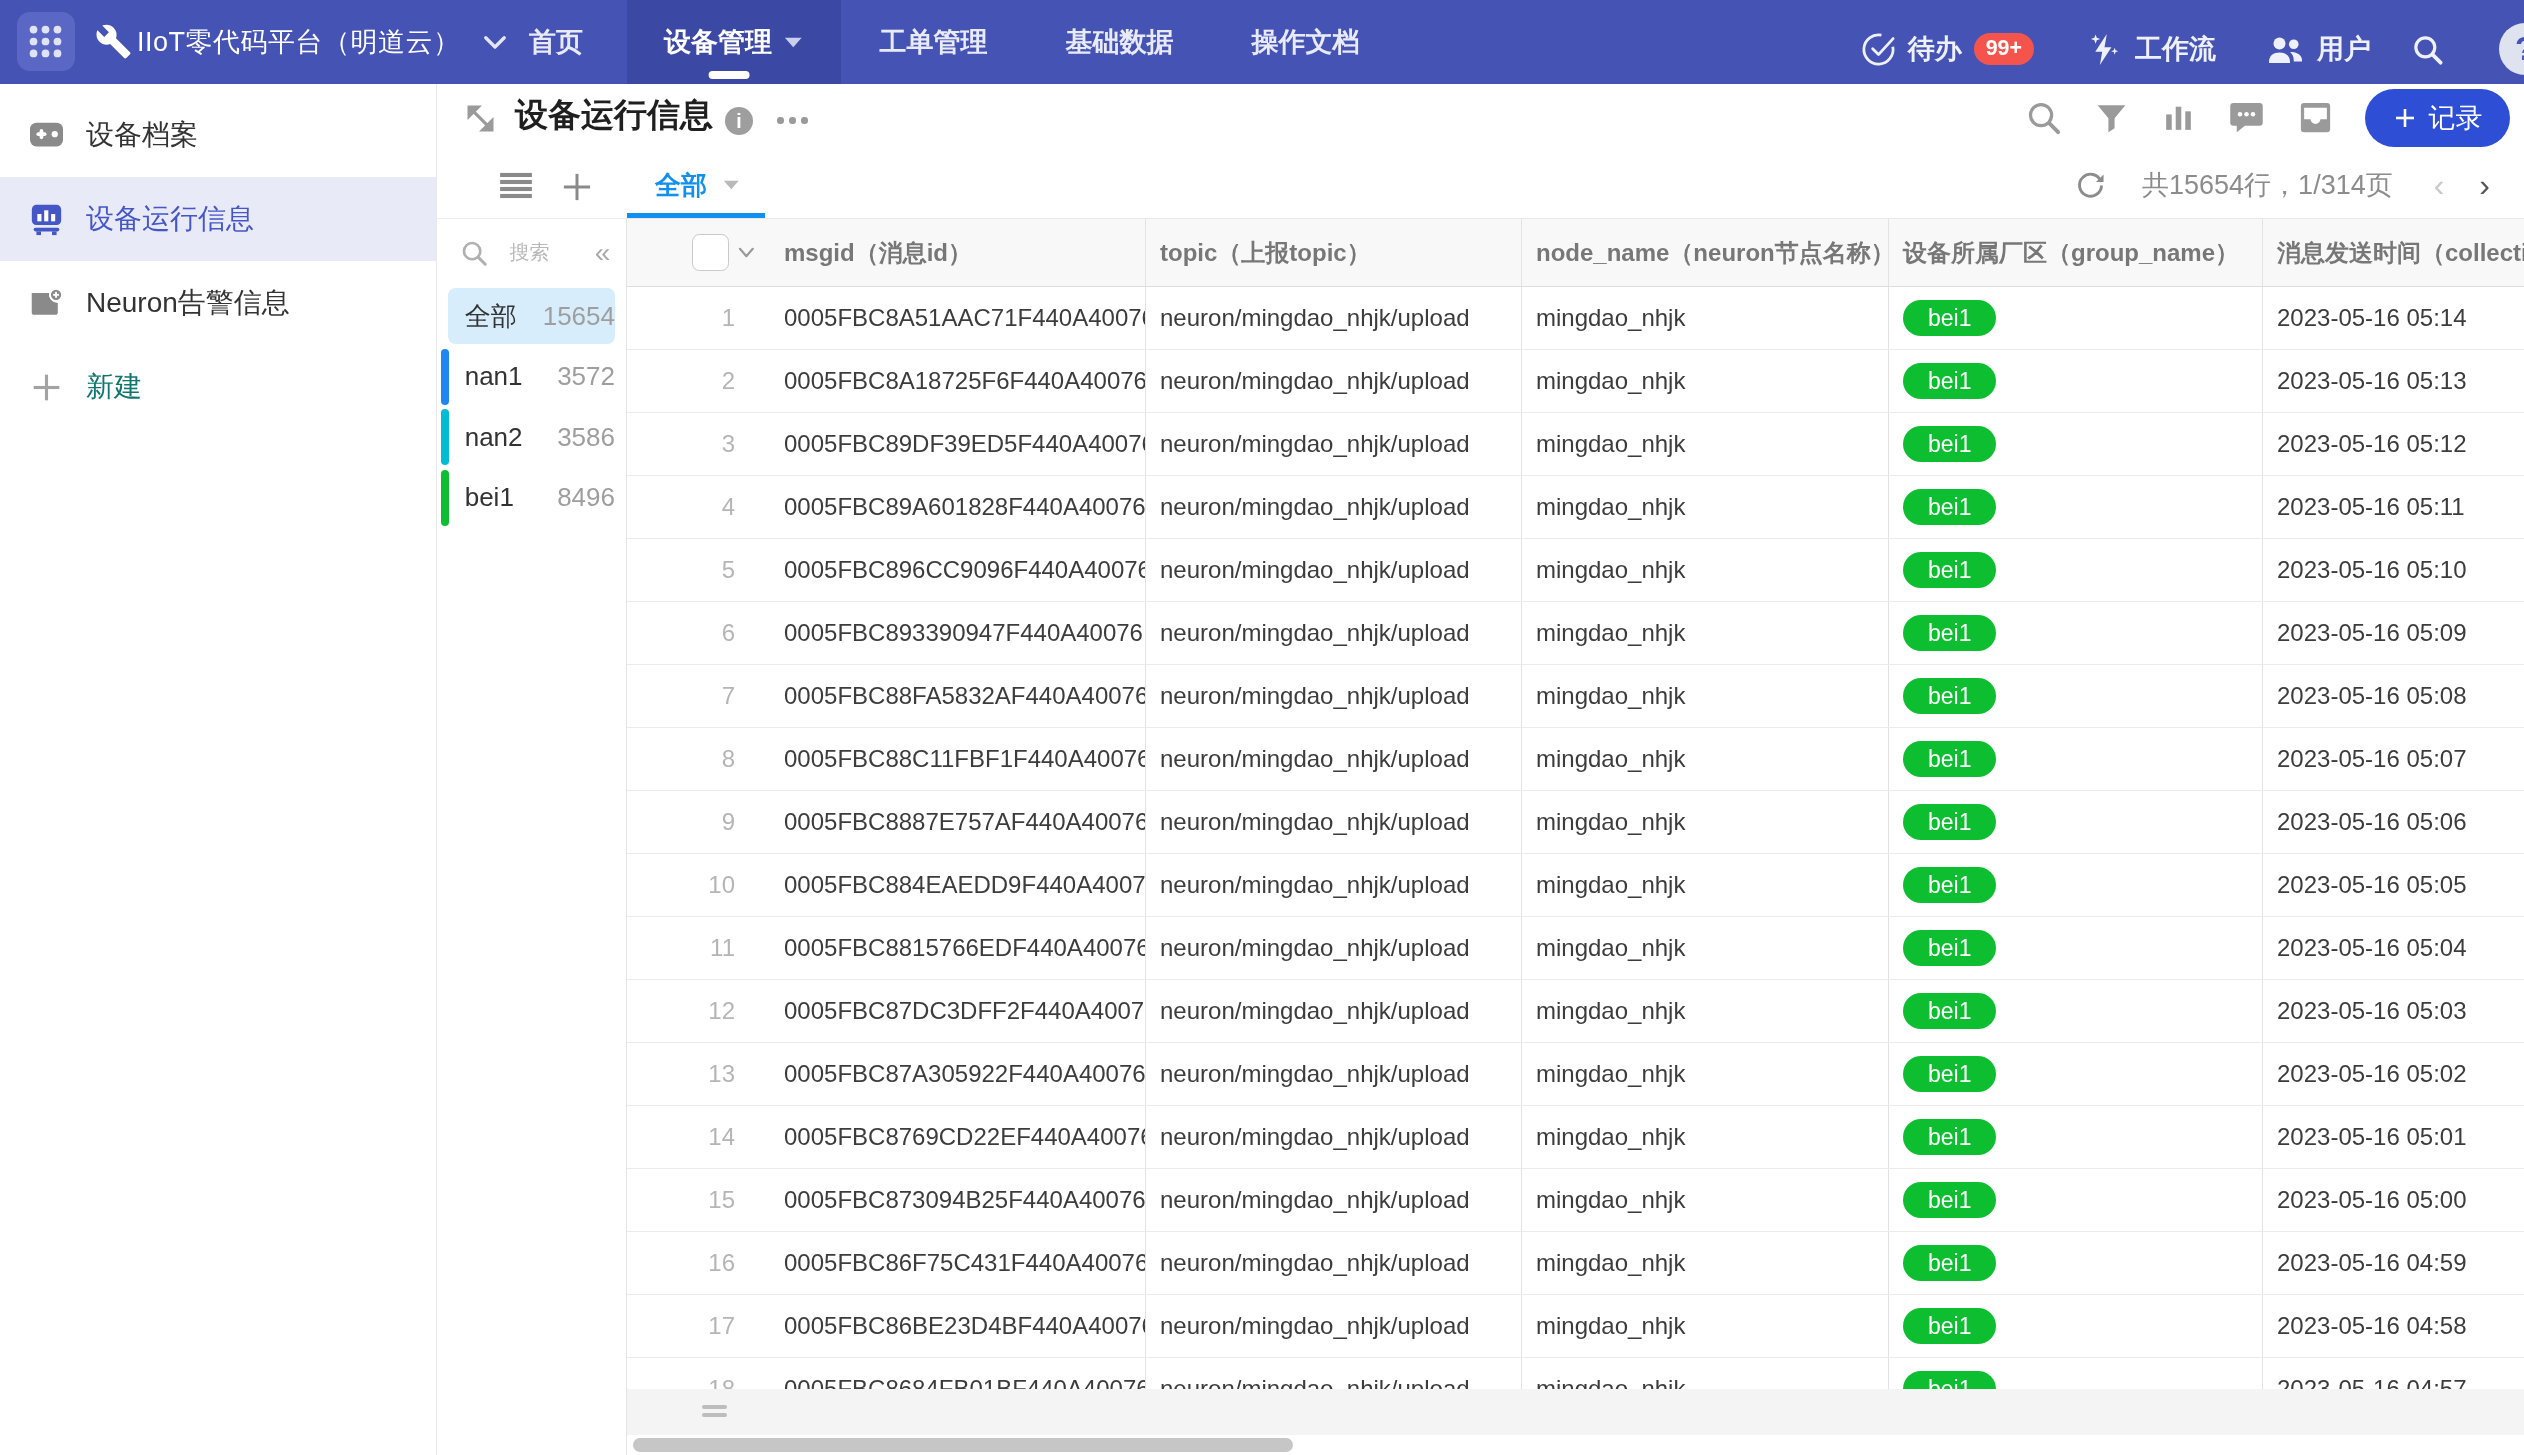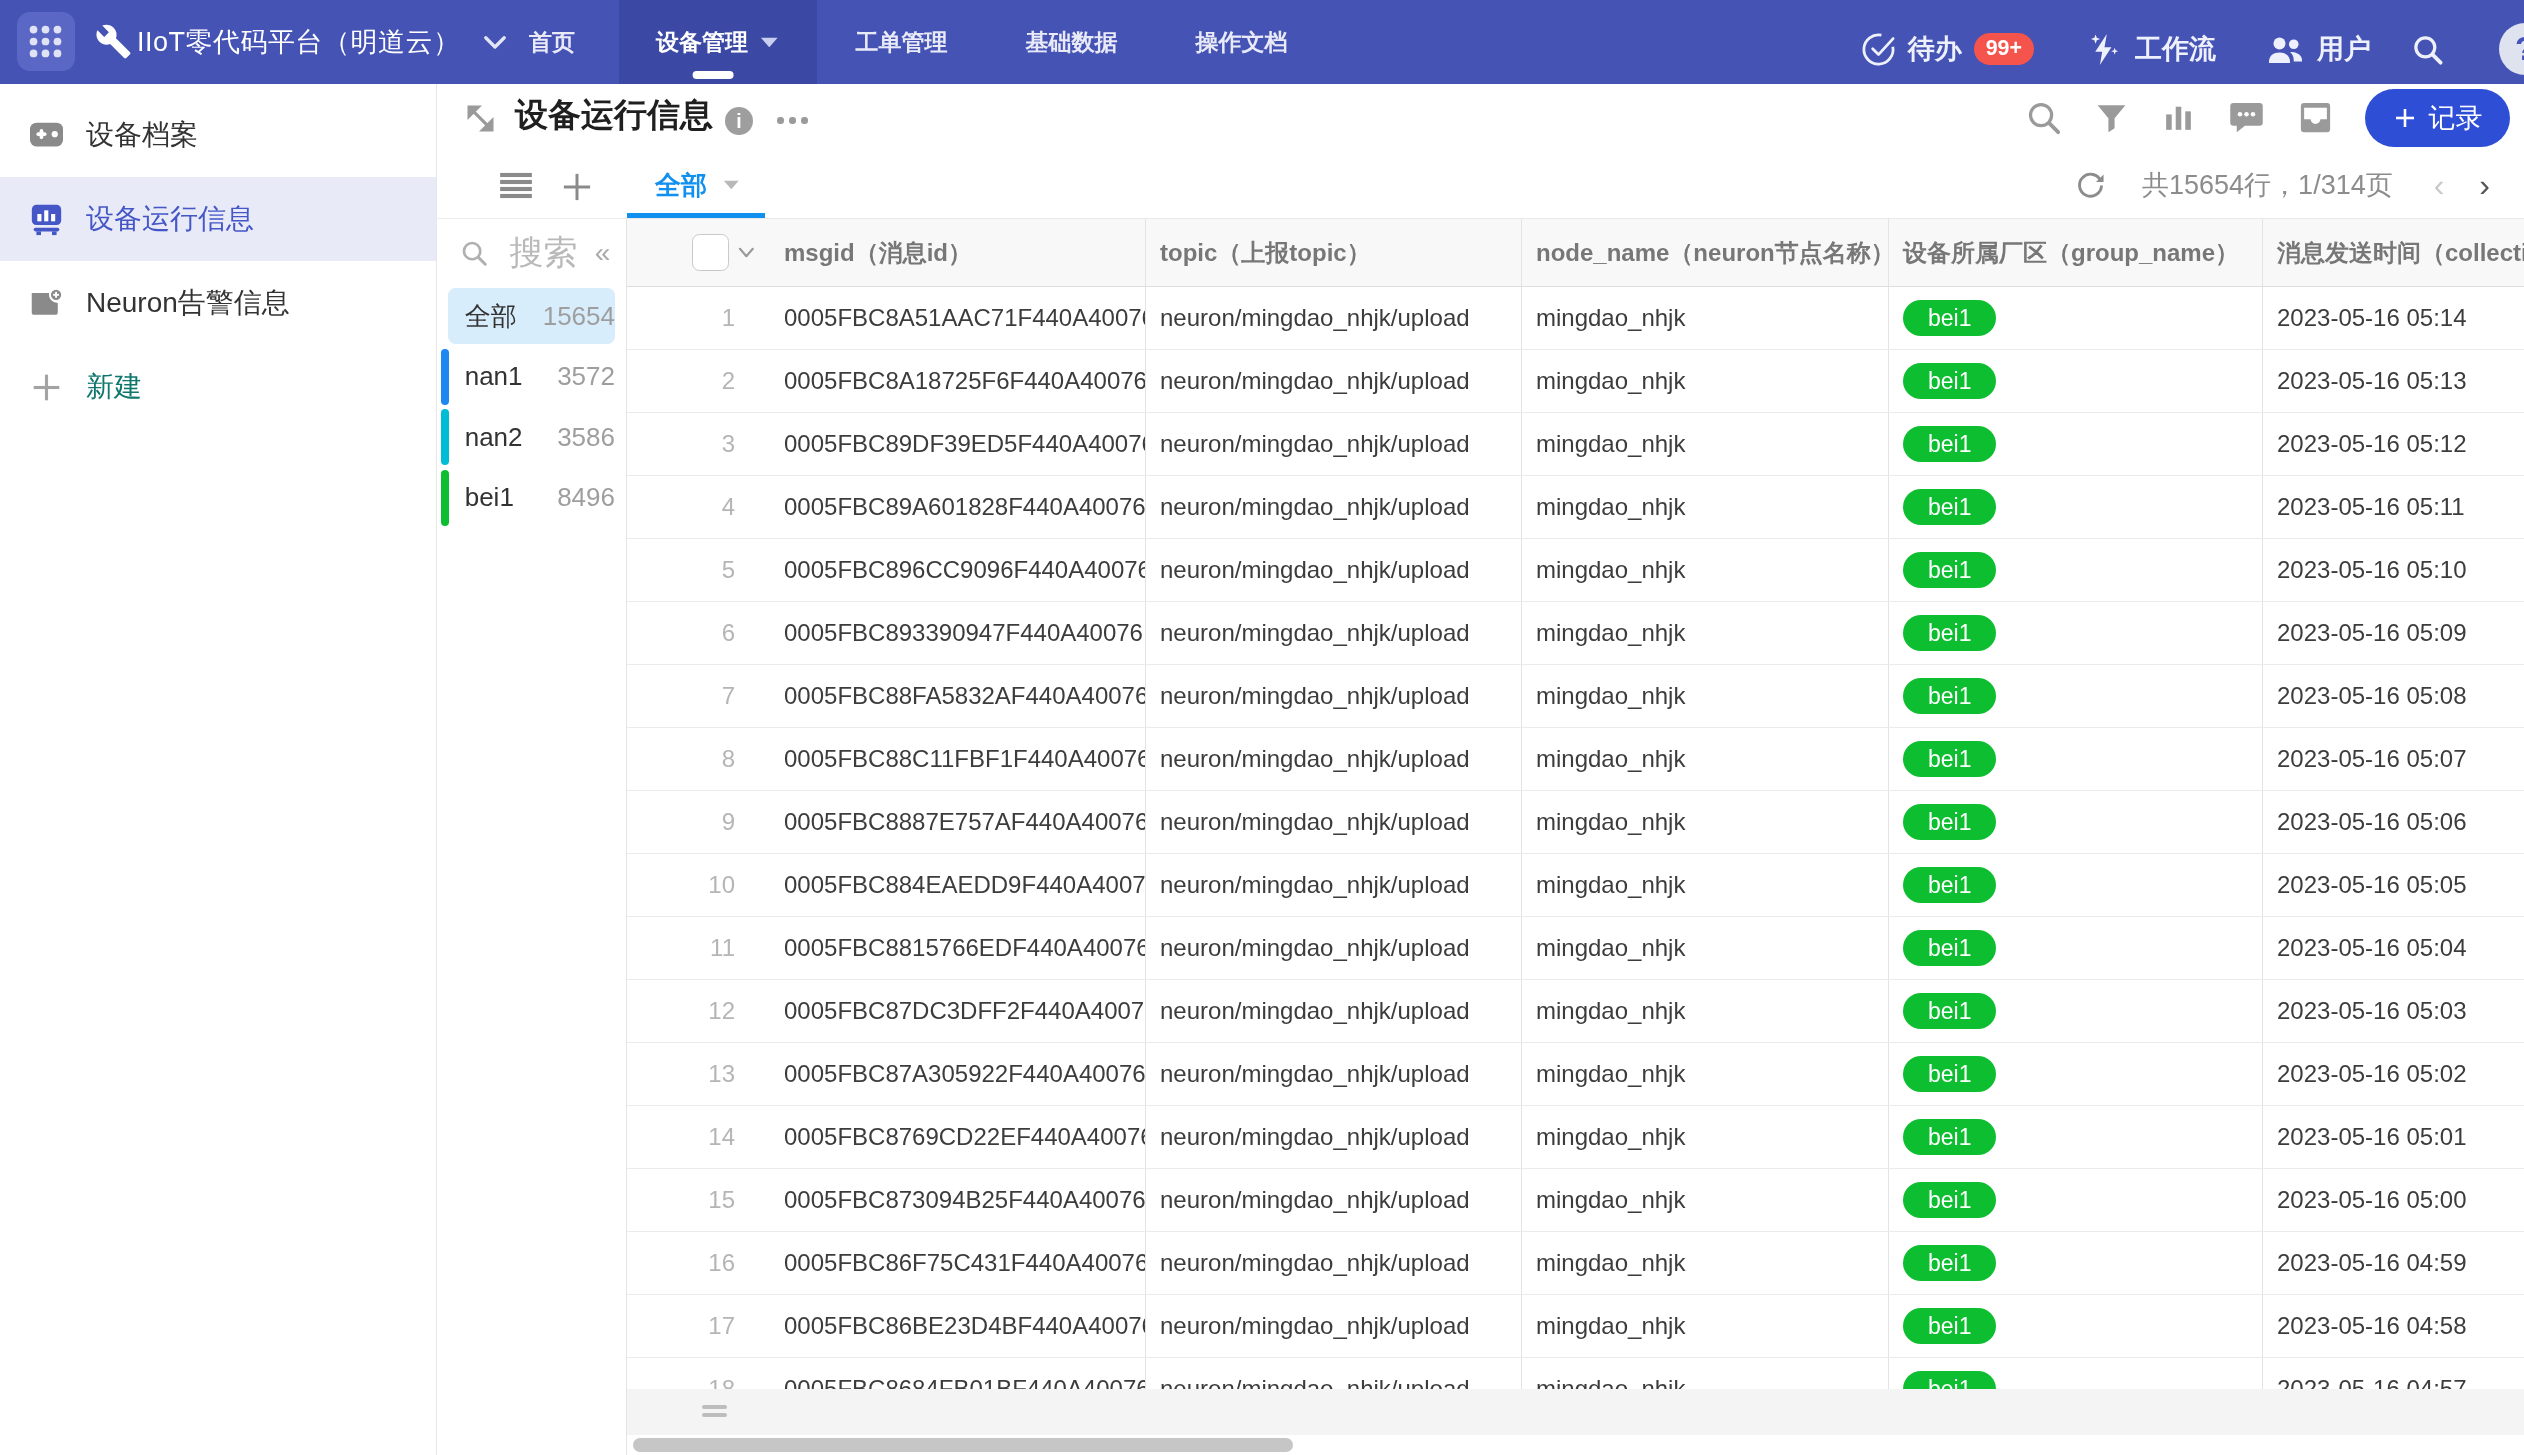--- a/index.html
+++ b/index.html
@@ -5,21 +5,21 @@
 *{margin:0;padding:0;box-sizing:border-box}
 html,body{width:2525px;height:1456px;overflow:hidden}
 body{font-family:"Liberation Sans",sans-serif;background:#fff;position:relative;color:#333}
 
 .topbar{position:absolute;left:0;top:0;width:2525px;height:84px;background:#4553b4;display:flex;align-items:center;color:#fff}
 .apps-tile{position:absolute;left:16.7px;top:12px;width:58px;height:59px;background:#5a67c4;border-radius:13px;display:flex;align-items:center;justify-content:center}
 .logo-wrench{position:absolute;left:95px;top:23px}
 .app-title{position:absolute;left:137px;top:0;height:84px;display:flex;align-items:center;font-size:27px;font-weight:400;letter-spacing:0.5px}
 .app-chev{position:absolute;left:483px;top:34px}
 .nav{position:absolute;left:496px;top:0;height:84px;display:flex;align-items:stretch}
-.nav-item{padding:0 39px;display:flex;align-items:center;font-size:23px;font-weight:600;color:#e8eaf8;position:relative}
+.nav-item{padding:0 39px;display:flex;align-items:center;font-size:27px;font-weight:600;color:#e8eaf8;position:relative}
 .nav-item.first{padding:0 33px}
 .nav-item.active{background:#3b49a4;color:#fff;margin-left:11px;padding:0 37px}
 .nav-item.active .nav-caret{margin-left:11px}
 .nav-pill{position:absolute;left:50%;transform:translateX(-62%);bottom:4.6px;width:41px;height:8.4px;border-radius:4.6px;background:#fff}
 .top-right{position:absolute;right:0;top:0;height:98px;display:flex;align-items:center}
 .tr-group{display:flex;align-items:center;font-size:27px;font-weight:600;color:#eef0fb}
 .tr-group .lbl{margin-left:12px}
 .badge{margin-left:12px;background:#f5544d;color:#fff;font-size:21.4px;font-weight:700;border-radius:20.5px;padding:5.6px 12px;line-height:1}
 .help-circle{width:52px;height:52px;border-radius:50%;background:#dfe2ef;color:#4654b8;font-size:33px;font-weight:700;display:flex;align-items:center;justify-content:center;margin-right:-26px}
 
@@ -46,21 +46,21 @@
 .tab{position:absolute;left:190px;top:0;height:68px;display:flex;align-items:center;padding:0 28px;font-size:26px;font-weight:600;color:#1190f0}
 .tab .tcaret{margin-left:15px}
 .tab-underline{position:absolute;left:190px;bottom:0;width:138px;height:6.5px;background:#1190f0}
 .tb-right{position:absolute;right:0;top:0;height:68px;display:flex;align-items:center;color:#8c8c8c}
 .tb-count{font-size:27px;margin:0 41px 0 35px}
 .pg{font-size:32px;margin-right:35px;color:#555}
 .pg.dis{color:#c9c9c9}
 
 .gpanel{position:absolute;left:437px;top:218px;width:190px;height:1237px;background:#fff;border-right:0.9px solid #e4e4e4;border-top:0.9px solid #ededed}
 .gsearch{position:absolute;left:0;top:0;width:190px;height:67px;display:flex;align-items:center}
-.gsearch .ph{font-size:34px;color:#b9b9b9;margin-left:20.5px}
+.gsearch .ph{font-size:20px;color:#b9b9b9;margin-left:20.5px}
 .gsearch .collapse2{margin-left:auto;margin-right:16.7px;color:#a9a9a9;font-size:28px}
 .gitems{position:absolute;left:11px;top:69px;width:167px}
 .gitem{position:relative;height:56px;margin-bottom:4.6px;border-radius:7.4px;display:flex;align-items:center}
 .gitem.selected{background:#d8edfc}
 .gbar{position:absolute;left:-7.4px;top:0;width:8.4px;height:56px;border-radius:4.6px}
 .gname{font-size:26px;color:#333;margin-left:16.7px}
 .gcount{font-size:26px;color:#9e9e9e;margin-left:auto;}
 
 .table-area{position:absolute;left:627px;top:218px;width:1898px;height:1403px;background:#fff}
 .thead{position:absolute;left:0;top:0;width:1898px;height:69px;background:#f8f8f8;border-top:0.9px solid #e8e8e8;border-bottom:0.9px solid #ddd;display:flex;color:#777;font-size:24px;font-weight:600}

